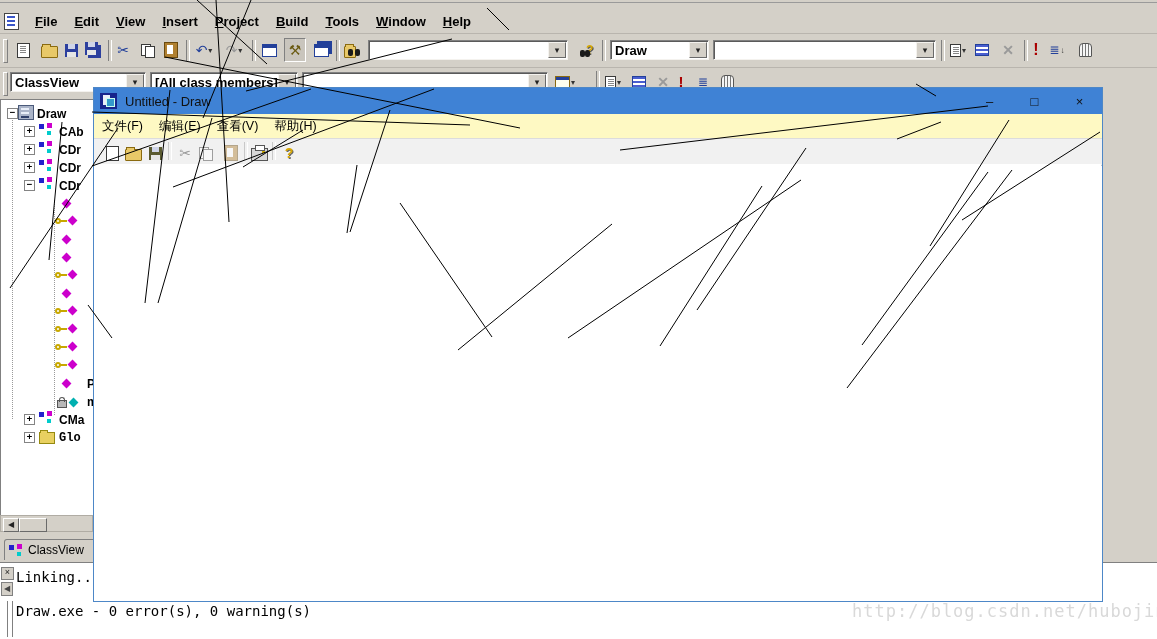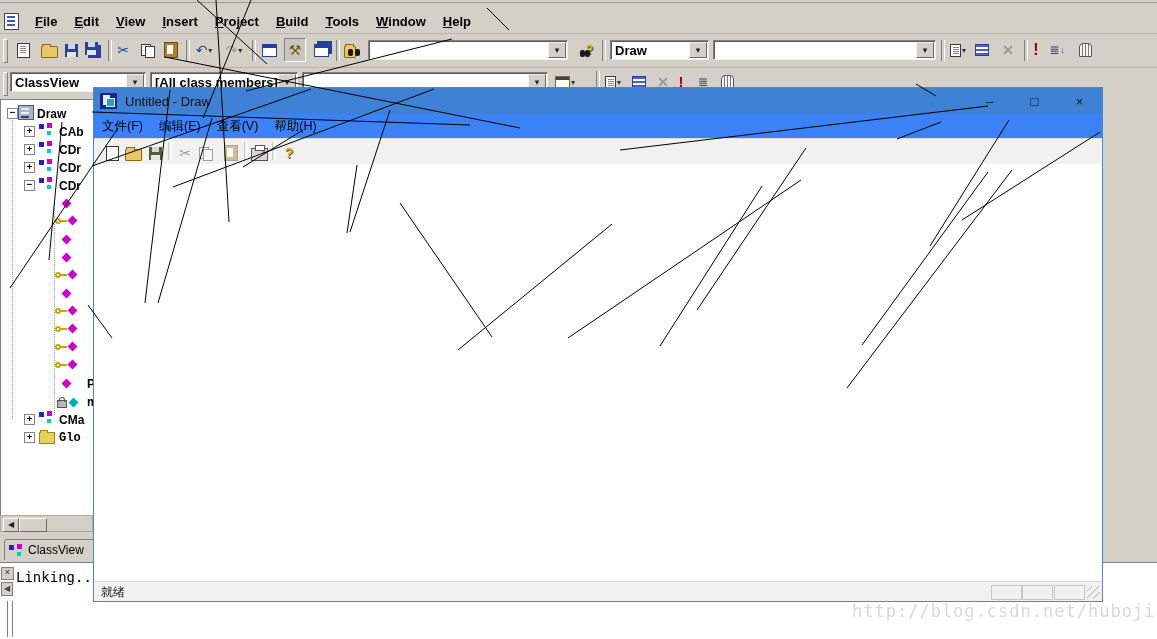--- a/index.html
+++ b/index.html
@@ -94,21 +94,21 @@
   
   #app{position:absolute;left:93px;top:87px;width:1010px;height:515px;background:#fff;
        border:1px solid #4d87c7;box-sizing:border-box;}
   #app-titlebar{position:absolute;left:0;top:0;right:0;height:26px;background:#3f82d5;display:flex;align-items:center;}
   #app-icon{width:17px;height:16px;margin-left:6px;background:#16248c;position:relative;flex:none;}
   #app-icon::before{content:"";position:absolute;left:3px;top:2px;width:7px;height:10px;background:#e8eef8;}
   #app-icon::after{content:"";position:absolute;left:6px;top:5px;width:7px;height:7px;background:#39c;border:1px solid #cfe;}
   #app-title{font-size:13px;color:#111;margin-left:8px;}
   #app-controls{margin-left:auto;display:flex;height:100%;}
   .cap-btn{width:45px;height:100%;display:flex;align-items:center;justify-content:center;font-size:13px;color:#111;}
-  #app-menubar{position:absolute;left:0;top:26px;right:0;height:24px;background:#3b82f6;display:flex;align-items:center;gap:16px;padding-left:8px;box-sizing:border-box;}
+  #app-menubar{position:absolute;left:0;top:26px;right:0;height:24px;background:#fef9c3;display:flex;align-items:center;gap:16px;padding-left:8px;box-sizing:border-box;}
   .app-menu-item{font-size:12.5px;white-space:nowrap;}
   #app-toolbar{position:absolute;left:0;top:50px;right:0;height:26px;background:#f1f1f1;border-top:1px solid #dcdcdc;border-bottom:1px solid #c8c8c8;}
   #app-toolbar .tbtn{top:2px;}
   #app-canvas{position:absolute;left:1px;top:76px;width:1006px;height:420px;background:#fff;}
   #app-statusbar{position:absolute;left:0;right:0;bottom:0;height:19px;background:#f1f1f1;border-top:1px solid #d8d8d8;}
   #app-status-text{position:absolute;left:7px;top:2px;font-size:12px;color:#111;}
   .status-pane{position:absolute;top:3px;width:29px;height:13px;border:1px solid #c8c8c8;background:#f1f1f1;}
   #resize-grip{position:absolute;right:2px;bottom:2px;width:13px;height:13px;
     background:repeating-linear-gradient(135deg,transparent 0 3px,#b0b0b0 3px 4px,transparent 4px 5px);}
   
@@ -412,20 +412,21 @@
         </span>
       <span>ClassView</span>
     </div>
   </div>
 
   <div id="output">
     <span class="xbtn">×</span>
     <span class="dock">◀</span>
     <span class="vgrip"></span>
     <div class="outline1">Linking...</div>
+    <div class="outline2">Draw.exe - 0 error(s), 0 warning(s)</div>
   </div>
 
   <div id="app">
     <div id="app-titlebar">
       <span id="app-icon"></span>
       <span id="app-title">Untitled - Draw</span>
       <span id="app-controls">
         <span class="cap-btn">–</span>
         <span class="cap-btn">□</span>
         <span class="cap-btn">×</span>
@@ -463,27 +464,20 @@
       <span class="sep" style="left:150px;top:3px;height:18px;border-left-color:#c8c8c8;border-right-color:#fff"></span>
       <div class="tbtn" style="left:154px">
           <span class="prn"></span>
         </div>
       <span class="sep" style="left:178px;top:3px;height:18px;border-left-color:#c8c8c8;border-right-color:#fff"></span>
       <div class="tbtn" style="left:184px">
           <span style="font-weight:bold;color:#d8a800;text-shadow:1px 1px 0 #666;font-size:14px">?</span>
         </div>
     </div>
     <div id="app-canvas"></div>
-    <div id="app-statusbar">
-      <span id="app-status-text">就绪</span>
-      <span class="status-pane" style="left:897px"></span>
-      <span class="status-pane" style="left:928px"></span>
-      <span class="status-pane" style="left:960px"></span>
-      <span id="resize-grip"></span>
-    </div>
   </div>
 
   <svg id="scribble" width="1157" height="639">
       <line x1="216" y1="0" x2="229" y2="222" stroke="#000000" stroke-width="1"></line>
       <line x1="251" y1="0" x2="203" y2="118" stroke="#000000" stroke-width="1"></line>
       <line x1="197" y1="0" x2="267" y2="64" stroke="#000000" stroke-width="1"></line>
       <line x1="165" y1="57" x2="520" y2="128" stroke="#000000" stroke-width="1"></line>
       <line x1="92" y1="112" x2="470" y2="125" stroke="#000000" stroke-width="1"></line>
       <line x1="92" y1="166" x2="311" y2="89" stroke="#000000" stroke-width="1"></line>
       <line x1="173" y1="187" x2="434" y2="89" stroke="#000000" stroke-width="1"></line>

